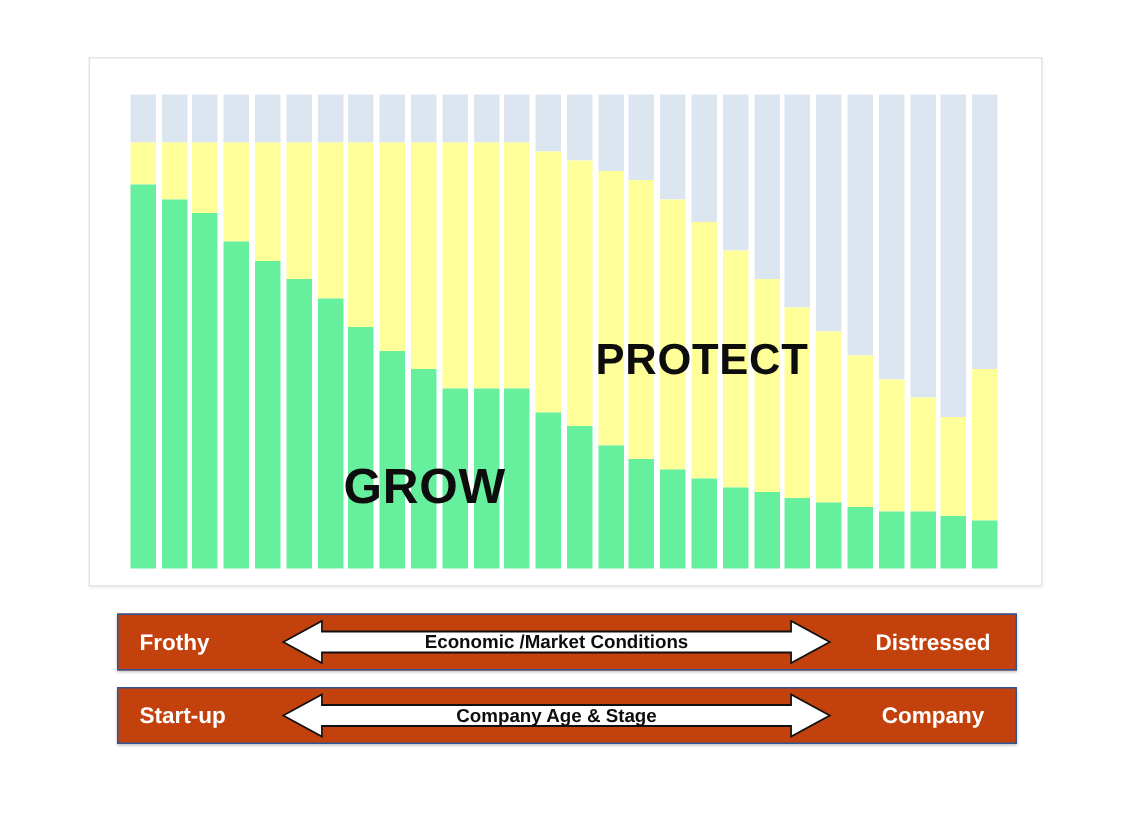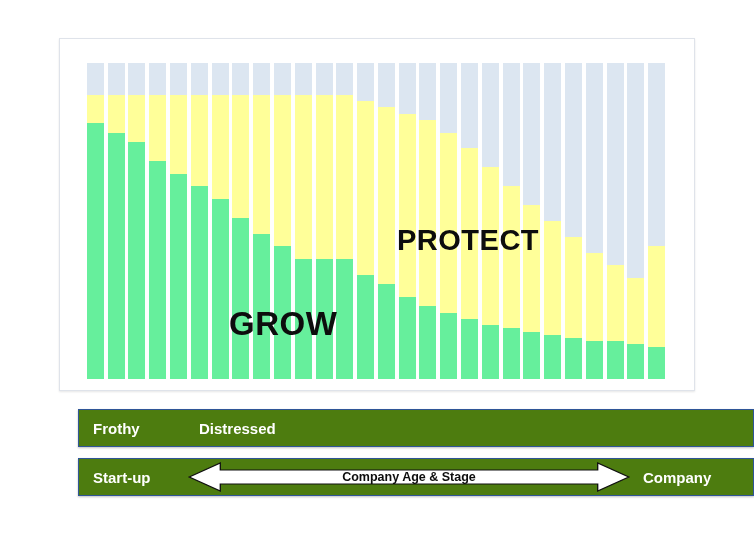--- a/index.html
+++ b/index.html
@@ -63,42 +63,42 @@
     pointer-events: none;
   }
   #label-grow  { left: 169px; top: 266px; font-size: 33px; }
   #label-optimize { left: 337px; top: 185px; font-size: 29px; }
   #label-protect { left: 508px; top: 105px; font-size: 29px; }
 
   
   .banner {
     position: absolute;
     left: 78px;
-    width: 676px;
+    width: 600px;
     height: 38px;
-    background: #4d7c0f;
+    background: #c2410c;
     border: 1px solid #2f5597;
     box-sizing: border-box;
     display: flex;
     align-items: center;
     box-shadow: 0 1px 2px rgba(0,0,0,0.25);
   }
   #banner-market { top: 409px; }
   #banner-stage  { top: 458px; }
 
   .banner-end {
     color: #ffffff;
     font-weight: bold;
     font-size: 15px;
     flex: none;
     text-align: center;
     white-space: nowrap;
   }
   .banner-end.left  { width: 108px; text-align: left; padding-left: 14px; box-sizing: border-box; }
-  .banner-end.right { width: 122px; text-align: left; padding-left: 12px; box-sizing: border-box; }
+  .banner-end.right { width: 122px; text-align: center; padding-left: 12px; box-sizing: border-box; }
 
   .arrow-wrap {
     position: relative;
     flex: 1 1 auto;
     height: 30px;
   }
   .arrow-wrap svg {
     display: block;
     width: 100%;
     height: 100%;
@@ -263,20 +263,26 @@
           <div class="seg seg-grow" style="height: 10%; background: rgb(102, 239, 156);"></div>
         </div>
       </div>
 
     <div class="zone-label" id="label-grow">GROW</div>
     <div class="zone-label" id="label-optimize">PROTECT</div>
   </div>
 
   <div class="banner" id="banner-market">
     <div class="banner-end left">Frothy</div>
+    <div class="arrow-wrap">
+      <svg viewBox="0 0 400 30" preserveAspectRatio="none" aria-hidden="true">
+        <polygon points="2,15 30,1 30,8 370,8 370,1 398,15 370,29 370,22 30,22 30,29" fill="#ffffff" stroke="#111111" stroke-width="1.2" stroke-linejoin="miter"></polygon>
+      </svg>
+      <div class="arrow-text">Economic /Market Conditions</div>
+    </div>
     <div class="banner-end right">Distressed</div>
   </div>
 
   <div class="banner" id="banner-stage">
     <div class="banner-end left">Start-up</div>
     <div class="arrow-wrap">
       <svg viewBox="0 0 400 30" preserveAspectRatio="none" aria-hidden="true">
         <polygon points="2,15 30,1 30,8 370,8 370,1 398,15 370,29 370,22 30,22 30,29" fill="#ffffff" stroke="#111111" stroke-width="1.2" stroke-linejoin="miter"></polygon>
       </svg>
       <div class="arrow-text">Company Age &amp; Stage</div>

